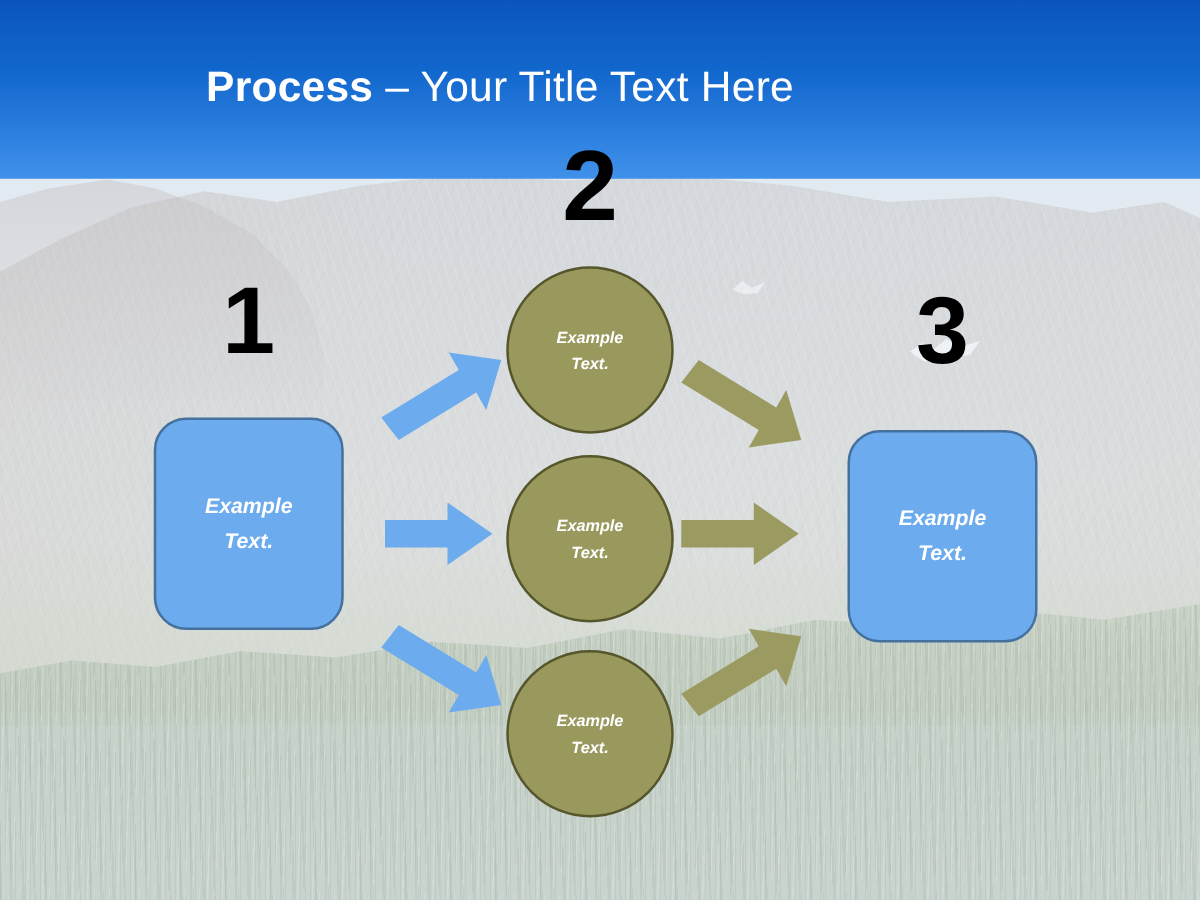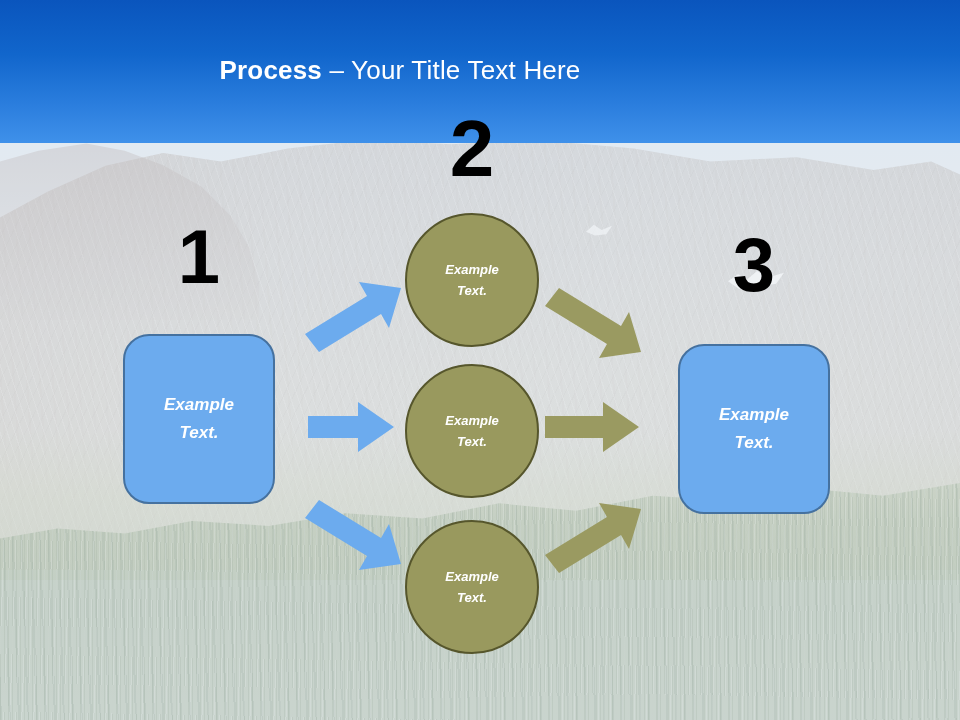--- a/index.html
+++ b/index.html
@@ -102,21 +102,21 @@
     height: 143px;
     background: linear-gradient(to bottom, #0a55bd 0%, #1166cc 38%, #2a7ddd 72%, #3f91ea 100%);
   }
   .title-text {
     position: absolute;
     left: 0;
     top: 50px;
     width: 800px;
     text-align: center;
     color: #ffffff;
-    font-size: 26px;
+    font-size: 34px;
     line-height: 40px;
     letter-spacing: 0.2px;
     white-space: nowrap;
   }
   .title-text .strong { font-weight: bold; }
   .title-text .light  { font-weight: normal; }
 
   
   .step-num {
     position: absolute;

